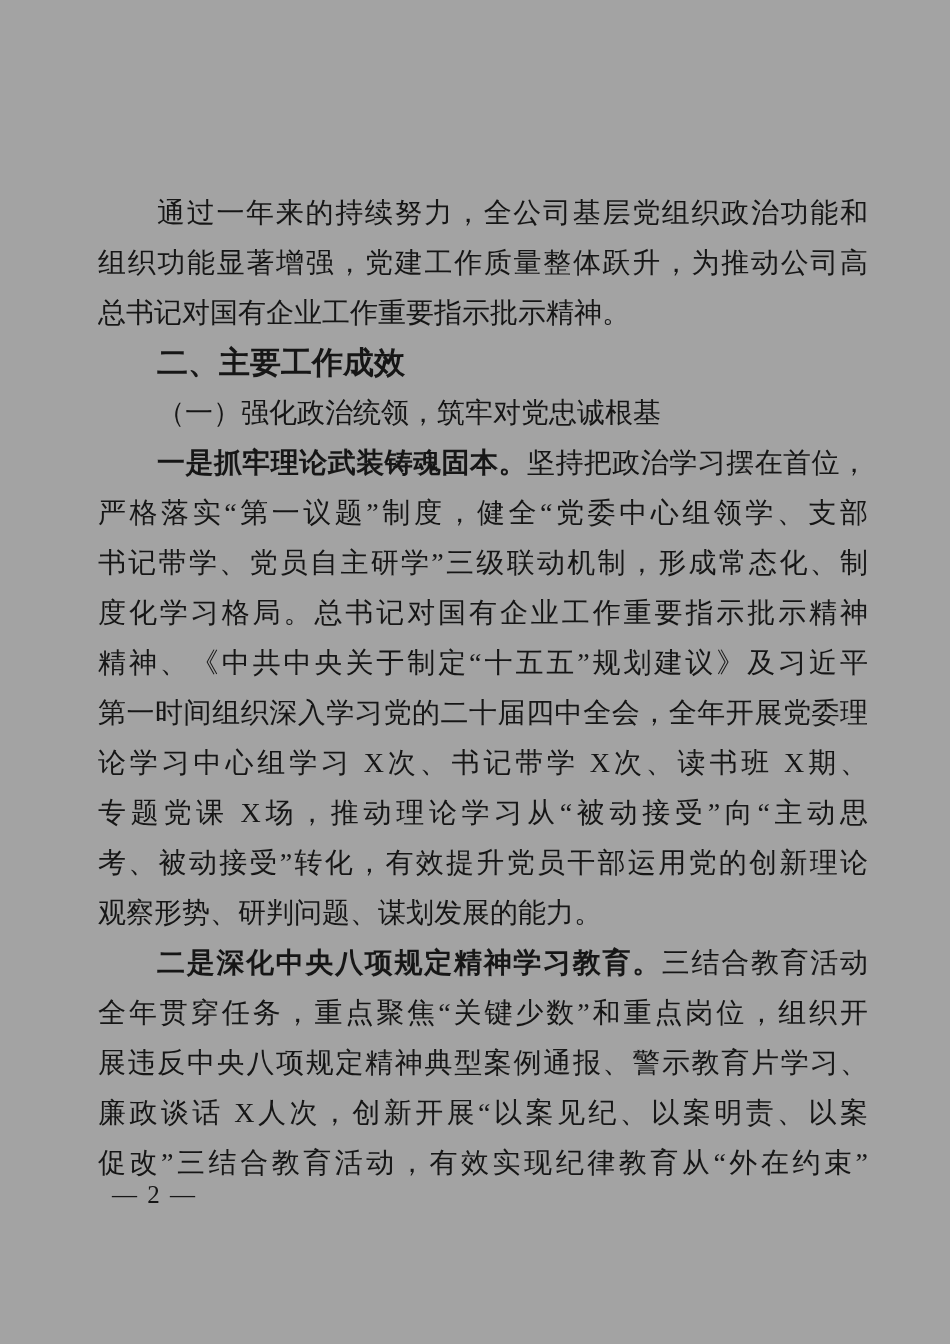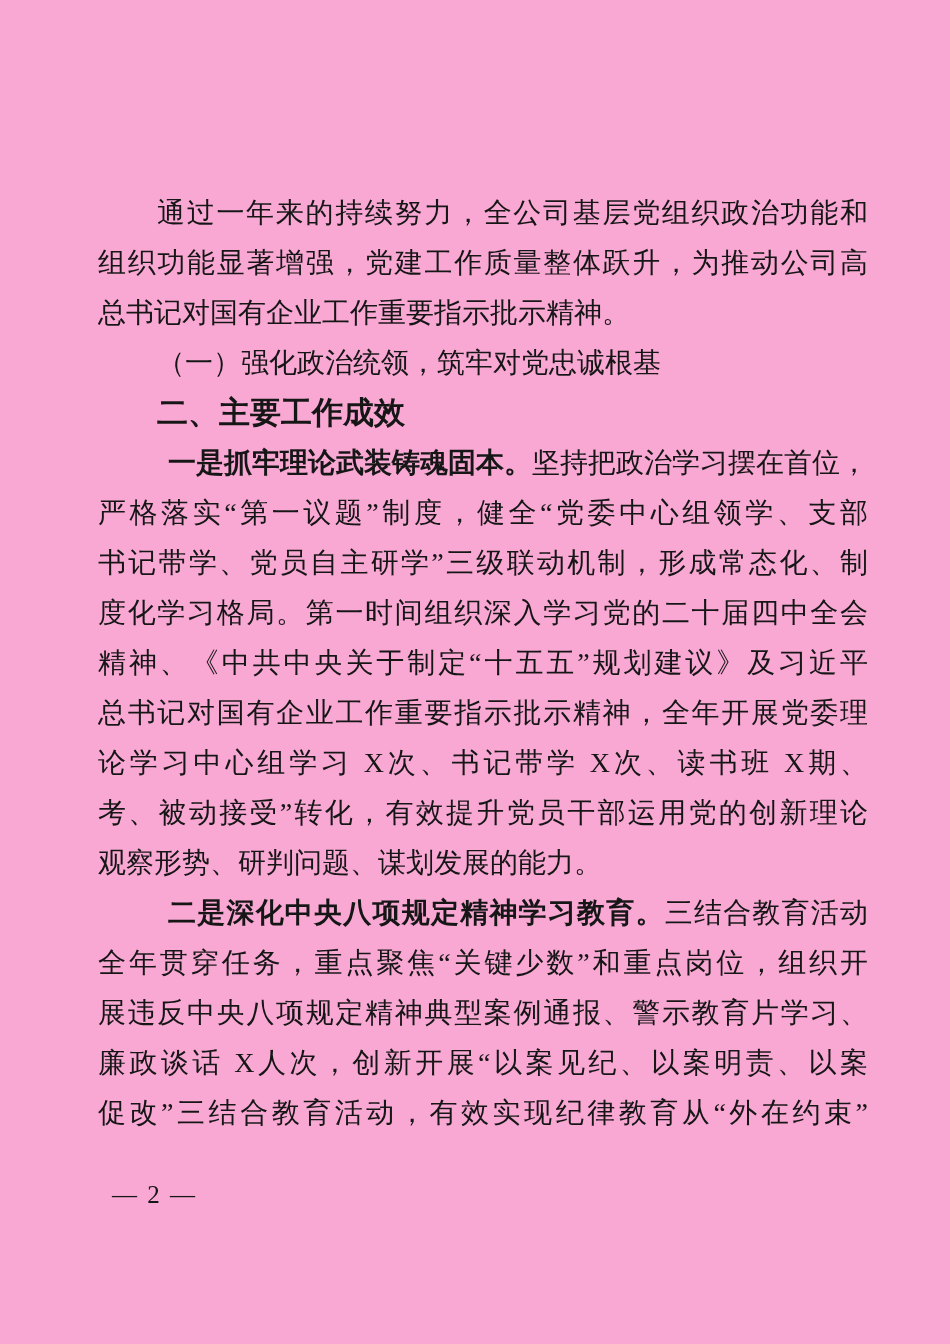--- a/index.html
+++ b/index.html
@@ -4,21 +4,21 @@
 <style>
   html, body {
     margin: 0;
     padding: 0;
     background: #ffffff;
   }
   .page {
     position: relative;
     width: 950px;
     height: 1344px;
-    background: #f9a8d4;
+    background: #a3a3a3;
     overflow: hidden;
     color: #161616;
   }
   .doc-body {
     position: absolute;
     left: 98px;
     top: 188px;
     width: 770px;
   }
   .line {
@@ -33,21 +33,20 @@
   .line.fill { text-align-last: justify; }
   .line.no-fill { text-align-last: left; }
   .line.indent { text-indent: 59px; }
   .seg-body {
     font-family: "Liberation Serif", "DejaVu Serif", serif;
     font-weight: 400;
   }
   .seg-lead {
     font-family: Liberation Serif, serif;
     font-weight: 700;
-    margin-left: 11px;
   }
   .seg-hei {
     font-family: "Liberation Sans", "DejaVu Sans", sans-serif;
     font-weight: 700;
     font-size: 31px;
   }
   .seg-kai {
     font-family: "Liberation Serif", "DejaVu Serif", serif;
     font-weight: 400;
   }
@@ -64,29 +63,30 @@
   }
 </style>
 </head>
 <body>
 
 <div class="page">
   <div class="doc-body" id="doc-body">
       <div class="line fill indent"><span class="seg-body">通过一年来的持续努力，全公司基层党组织政治功能和</span></div>
       <div class="line fill"><span class="seg-body">组织功能显著增强，党建工作质量整体跃升，为推动公司高</span></div>
       <div class="line no-fill"><span class="seg-body">总书记对国有企业工作重要指示批示精神。</span></div>
+      <div class="line no-fill indent"><span class="seg-hei">二、主要工作成效</span></div>
       <div class="line no-fill indent"><span class="seg-kai">（一）强化政治统领，筑牢对党忠诚根基</span></div>
-      <div class="line no-fill indent"><span class="seg-hei">二、主要工作成效</span></div>
       <div class="line fill indent"><span class="seg-lead">一是抓牢理论武装铸魂固本。</span><span class="seg-body">坚持把政治学习摆在首位，</span></div>
       <div class="line fill"><span class="seg-body">严格落实“第一议题”制度，健全“党委中心组领学、支部</span></div>
       <div class="line fill"><span class="seg-body">书记带学、党员自主研学”三级联动机制，形成常态化、制</span></div>
-      <div class="line fill"><span class="seg-body">度化学习格局。第一时间组织深入学习党的二十届四中全会</span></div>
+      <div class="line fill"><span class="seg-body">度化学习格局。总书记对国有企业工作重要指示批示精神</span></div>
       <div class="line fill"><span class="seg-body">精神、《中共中央关于制定“十五五”规划建议》及习近平</span></div>
-      <div class="line fill"><span class="seg-body">总书记对国有企业工作重要指示批示精神，全年开展党委理</span></div>
+      <div class="line fill"><span class="seg-body">第一时间组织深入学习党的二十届四中全会，全年开展党委理</span></div>
       <div class="line fill"><span class="seg-body">论学习中心组学习 X次、书记带学 X次、读书班 X期、</span></div>
+      <div class="line fill"><span class="seg-body">专题党课 X场，推动理论学习从“被动接受”向“主动思</span></div>
       <div class="line fill"><span class="seg-body">考、被动接受”转化，有效提升党员干部运用党的创新理论</span></div>
       <div class="line no-fill"><span class="seg-body">观察形势、研判问题、谋划发展的能力。</span></div>
       <div class="line fill indent"><span class="seg-lead">二是深化中央八项规定精神学习教育。</span><span class="seg-body">三结合教育活动</span></div>
       <div class="line fill"><span class="seg-body">全年贯穿任务，重点聚焦“关键少数”和重点岗位，组织开</span></div>
       <div class="line fill"><span class="seg-body">展违反中央八项规定精神典型案例通报、警示教育片学习、</span></div>
       <div class="line fill"><span class="seg-body">廉政谈话 X人次，创新开展“以案见纪、以案明责、以案</span></div>
       <div class="line fill"><span class="seg-body">促改”三结合教育活动，有效实现纪律教育从“外在约束”</span></div>
     </div>
   <div class="page-footer">
     <span>— 2 —</span>

